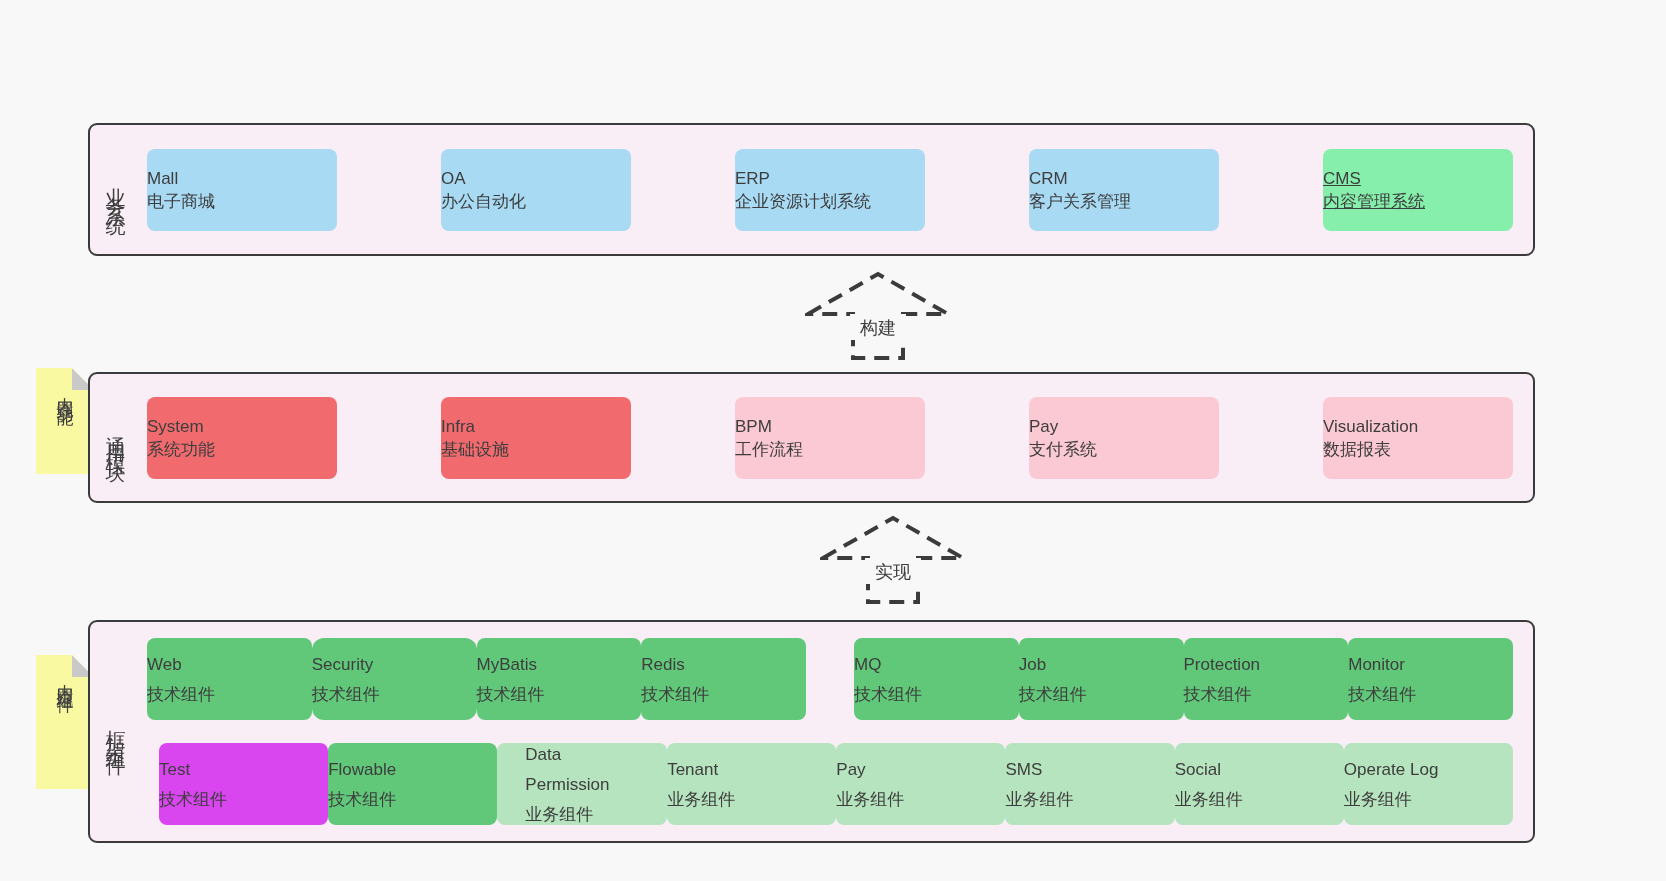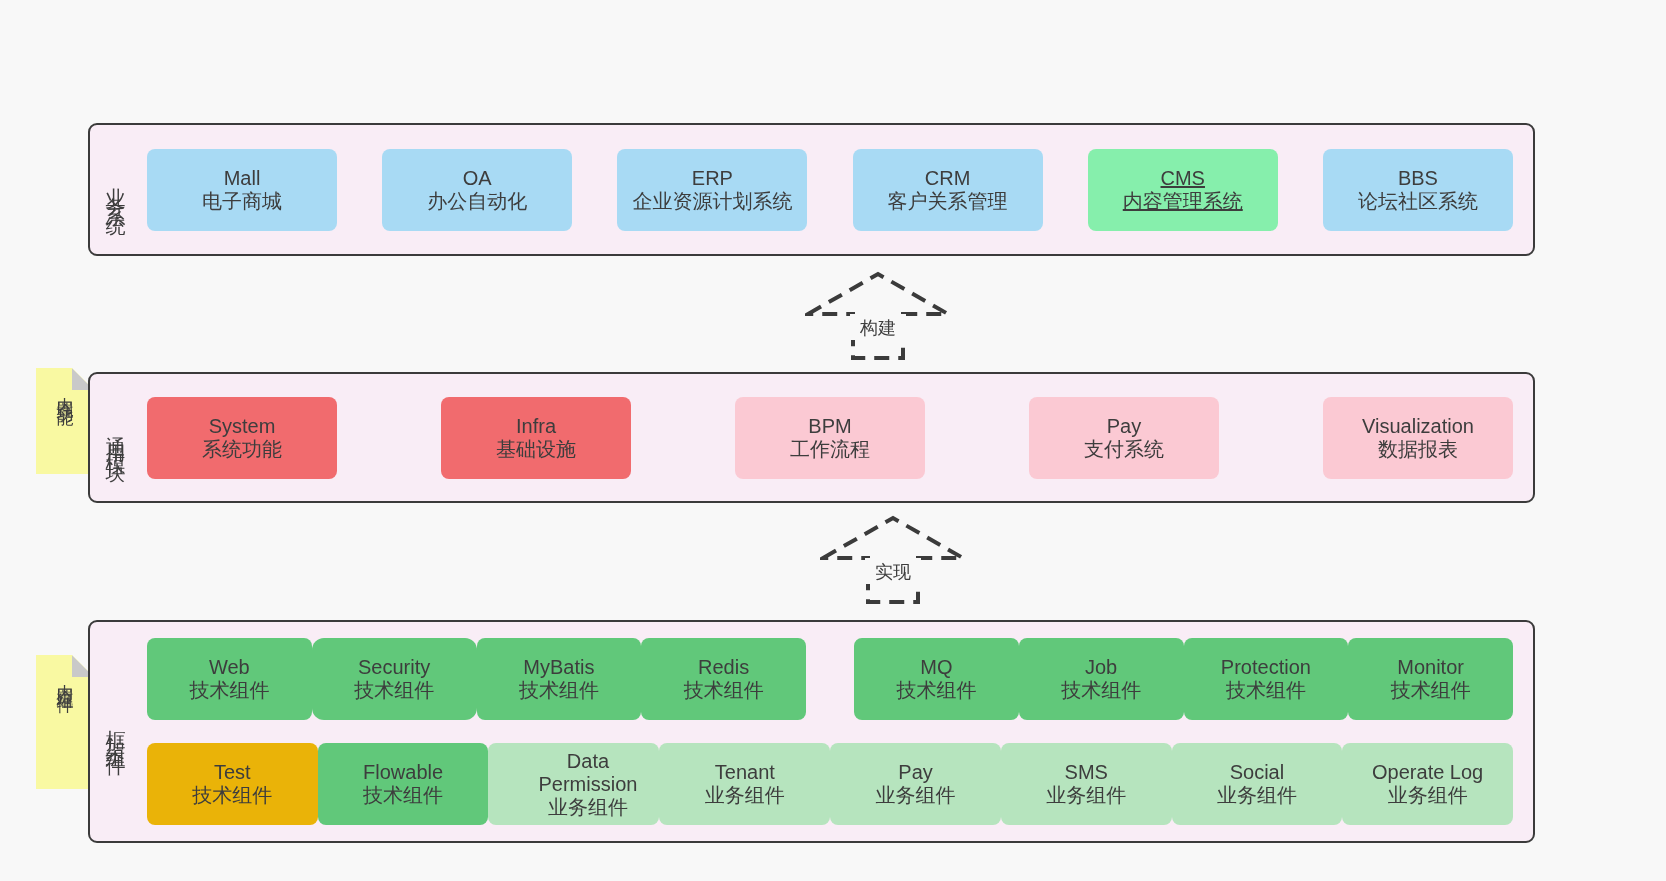--- a/index.html
+++ b/index.html
@@ -29,25 +29,25 @@
   }
   
   .boxes{
     position:absolute;left:57px;right:20px;top:0;bottom:0;
     display:flex;flex-direction:column;justify-content:center;gap:23px;
   }
   .box-row{display:flex;justify-content:space-between;align-items:center;}
   .box{
     height:82px;border-radius:8px;
     display:flex;flex-direction:column;justify-content:center;
-    text-align:center;font-size:20px;line-height:23px;color:var(--text);
+    font-size:17px;line-height:23px;color:var(--text);
     box-sizing:border-box;
   }
   .layer-business .box,.layer-modules .box{width:190px;}
-  .layer-components .box{width:173px;}
+  .layer-components .box{width:173px;gap:7px;}
   
   .note{
     position:absolute;left:36px;width:58px;
     background:var(--note-yellow);
     box-sizing:border-box;
   }
   .note-modules{top:368px;height:106px;clip-path:polygon(0 0,calc(100% - 22px) 0,100% 22px,100% 100%,0 100%);}
   .note-components{top:655px;height:134px;clip-path:polygon(0 0,calc(100% - 22px) 0,100% 22px,100% 100%,0 100%);}
   .note .fold{
     position:absolute;right:0;top:0;width:22px;height:22px;
@@ -98,24 +98,20 @@
             <span>企业资源计划系统</span>
           </div>
           <div class="box" style="background: rgb(168, 218, 244);">
             <span>CRM</span>
             <span>客户关系管理</span>
           </div>
           <div class="box" style="background: #86efac; text-decoration: underline;">
             <span>CMS</span>
             <span>内容管理系统</span>
           </div>
-          <div class="box" style="background: rgb(168, 218, 244);">
-            <span>BBS</span>
-            <span>论坛社区系统</span>
-          </div>
         </div>
       </div>
   </section>
 
   <svg class="arrow arrow-build" width="146" height="94" viewBox="0 0 146 94">
     <path d="M3 46 L73 6 L143 46 L98 46 L98 90 L48 90 L48 46 Z"></path>
     <rect x="45" y="46" width="56" height="26"></rect>
     <text x="73" y="66" text-anchor="middle">构建</text>
   </svg>
 
@@ -184,21 +180,21 @@
           <div class="box" style="background: rgb(97, 200, 122);">
             <span>Protection</span>
             <span>技术组件</span>
           </div>
           <div class="box" style="background: rgb(97, 200, 122);">
             <span>Monitor</span>
             <span>技术组件</span>
           </div>
         </div>
         <div class="box-row">
-          <div class="box" style="background: #eab308;">
+          <div class="box" style="background: #d946ef; margin-left: 12px;">
             <span>Test</span>
             <span>技术组件</span>
           </div>
           <div class="box" style="background: rgb(97, 200, 122);">
             <span>Flowable</span>
             <span>技术组件</span>
           </div>
           <div class="box" style="background: rgb(182, 228, 190); padding-left: 28px;">
             <span>Data</span>
             <span>Permission</span>

